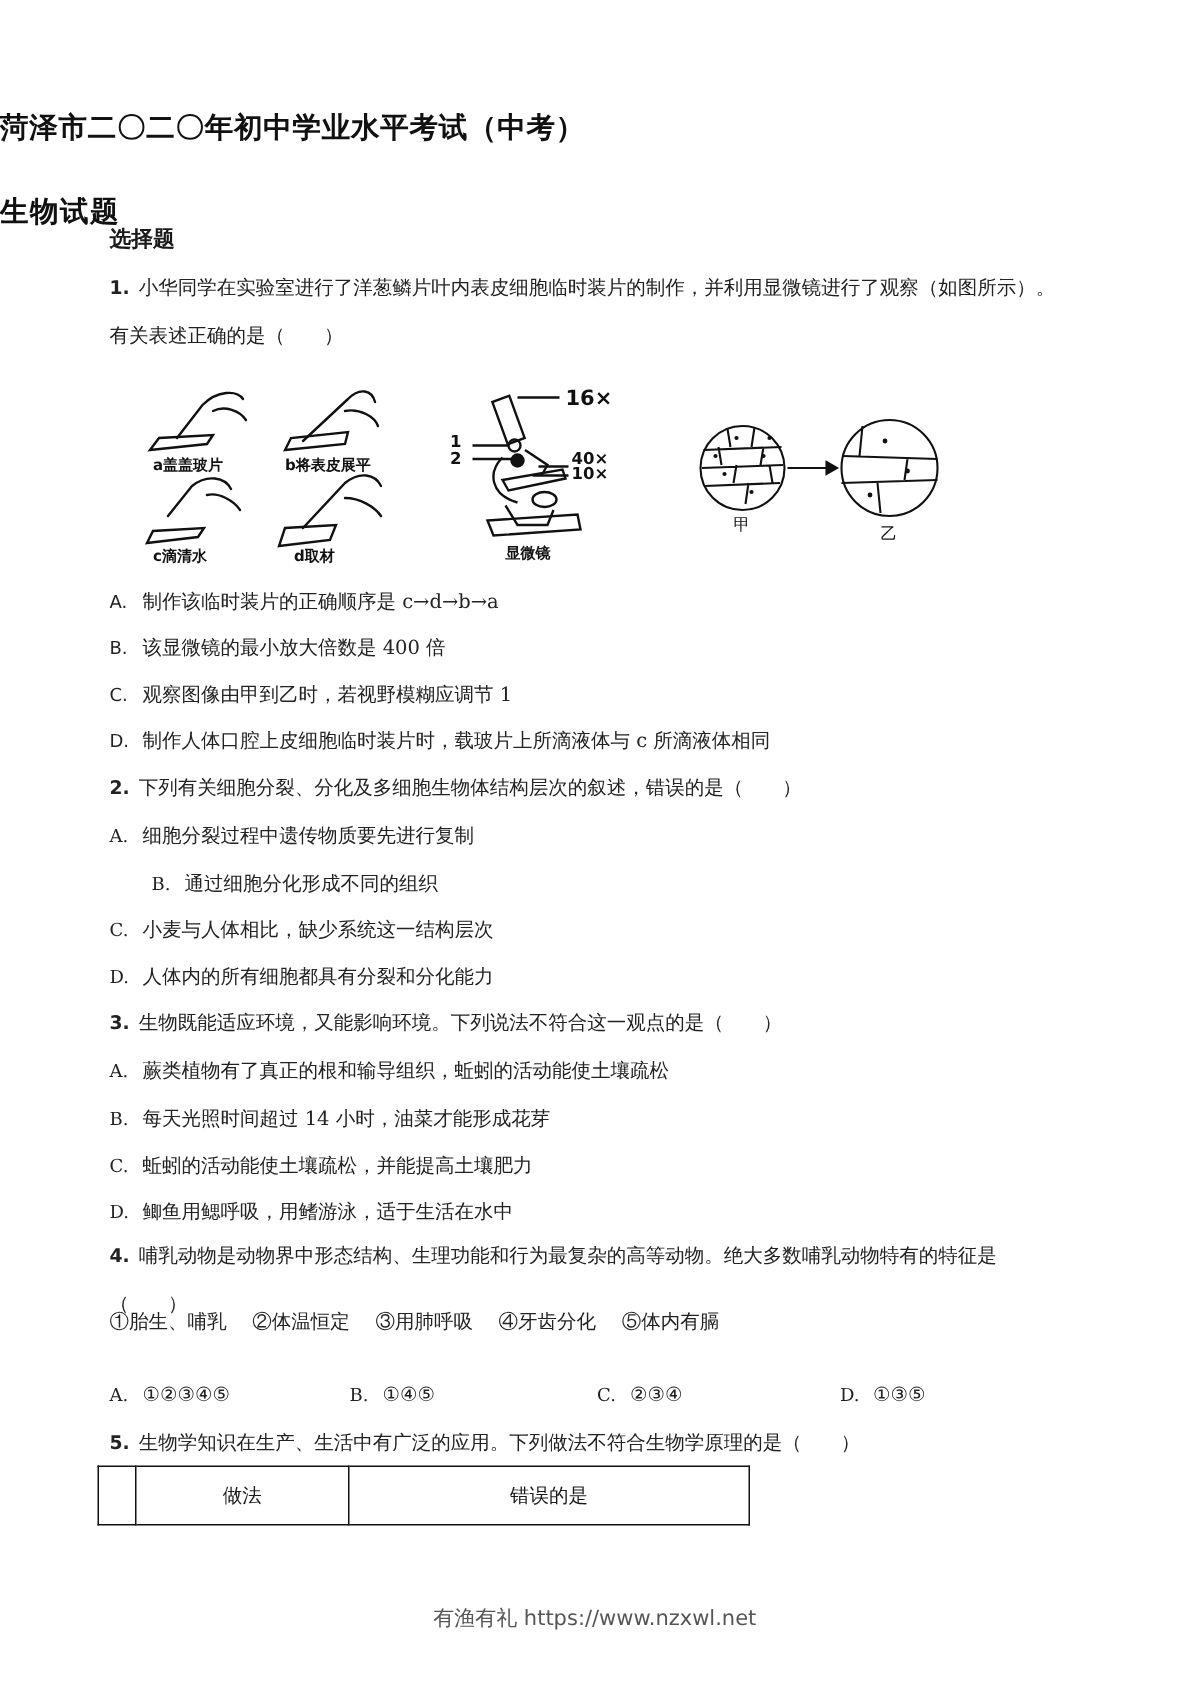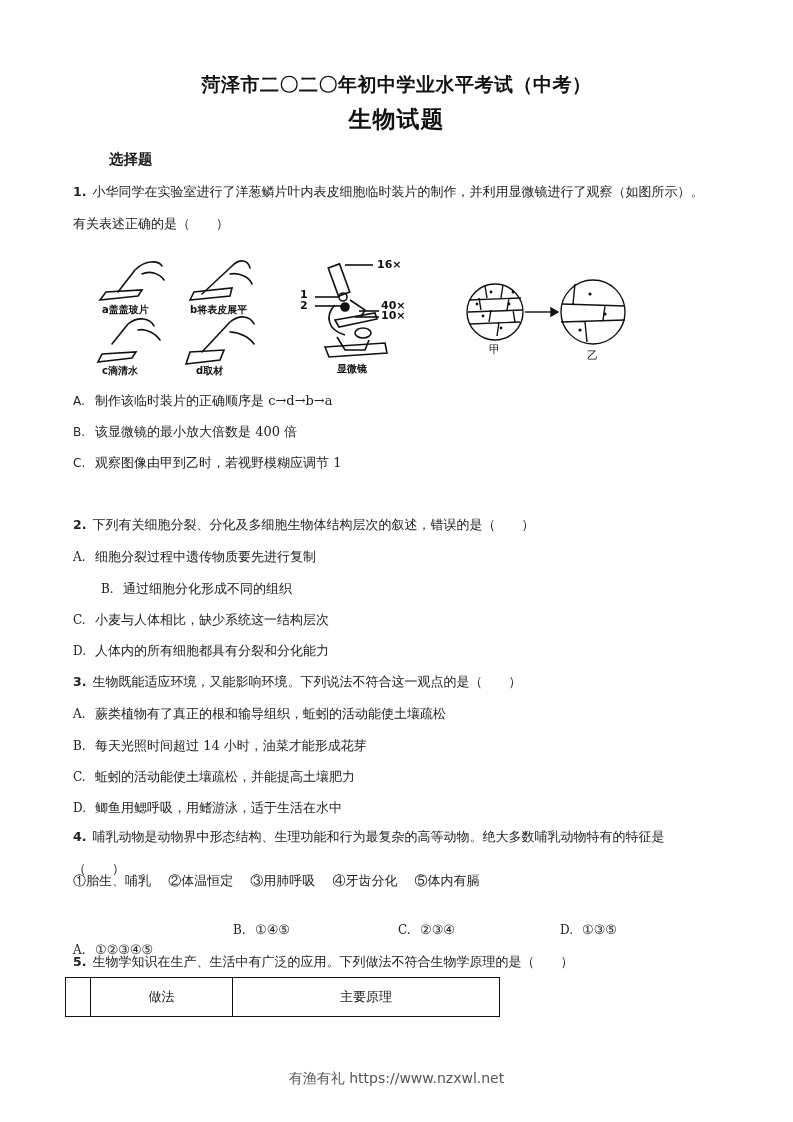--- a/index.html
+++ b/index.html
@@ -3,29 +3,29 @@
   <meta charset="utf-8">
   <style>
     html, body { margin: 0; padding: 0; background: #ffffff; }
     body {
       width: 793px; height: 1122px; position: relative; overflow: hidden;
       font-family: "DejaVu Serif", "Liberation Serif", serif;
       color: #1a1a1a;
     }
     .page { position: absolute; left: 0; top: 0; width: 793px; height: 1122px; }
     .title {
-      position: absolute; left: 0; width: 793px; text-align: center;
+      position: absolute; left: 0; width: 793px; 
       font-family: "DejaVu Sans", sans-serif; font-weight: bold;
       color: #111;
     }
     .title.main { top: 72px; font-size: 19px; letter-spacing: 0.5px; }
-    .title.sub { top: 104px; font-size: 23px; letter-spacing: 1px; }
+    .title.sub { top: 128px; font-size: 19px; letter-spacing: 1px; }
     .section {
       position: absolute; left: 73px; top: 150px;
-      font-family: "DejaVu Sans", sans-serif; font-weight: bold; font-size: 14.5px; margin-left: 36px;
+      font-family: "DejaVu Sans", sans-serif; font-weight: bold; font-size: 14.5px;
     }
     .line {
       position: absolute; left: 73px; font-size: 13px; white-space: nowrap;
       color: #222;
     }
     .qnum { font-family: "DejaVu Sans", sans-serif; font-weight: bold; font-size: 12.5px; margin-right: 6px; }
     .optlabel { display: inline-block; width: 22px; font-family: "DejaVu Sans", sans-serif; font-size: 12px; }
     .optlabel.serif { font-family: "DejaVu Serif", serif; }
     .opt4 { position: absolute; top: 0; white-space: nowrap; }
     .figure { position: absolute; }
@@ -93,21 +93,21 @@
         <line x1="60" y1="62" x2="84" y2="62"></line>
         <path d="M40 65 L80 58 L82 64 L44 72 Z"></path>
         <path d="M40 50 C30 60 32 75 50 80"></path>
         <path d="M42 82 L50 95 L70 95 L74 85"></path>
         <ellipse cx="68" cy="78" rx="8" ry="5"></ellipse>
         <path d="M30 92 L90 88 L92 98 L34 102 Z"></path>
       </g>
     </svg>
     <div class="figlabel" style="left:5px; top:33px; font-size:11px;">1</div>
     <div class="figlabel" style="left:5px; top:44px; font-size:11px;">2</div>
-    <div class="figlabel" style="left:82px; top:3px; font-size:11px;">16×</div>
+    <div class="figlabel" style="left:82px; top:3px; font-size:14px;">16×</div>
     <div class="figlabel" style="left:86px; top:44px; font-size:11px;">40×</div>
     <div class="figlabel" style="left:86px; top:54px; font-size:11px;">10×</div>
     <div class="figlabel" style="left:42px; top:107px;">显微镜</div>
   </div>
 
   <div class="figure" style="left:465px; top:270px; width:170px; height:110px;">
     <svg width="170" height="90">
       <g stroke="#111" stroke-width="1.4" fill="none">
         <circle cx="30" cy="42" r="28"></circle>
         <path d="M4 30 L56 28 M3 42 L57 40 M5 54 L55 52 M20 16 L22 28 M38 15 L36 28 M14 28 L16 40 M44 28 L42 40 M26 40 L24 52 M48 40 L50 52 M34 52 L32 66"></path>
@@ -134,20 +134,23 @@
 
   <div class="line" style="top:392px;">
     <span class="optlabel">A.</span><span>制作该临时装片的正确顺序是 c→d→b→a</span>
   </div>
   <div class="line" style="top:423px;">
     <span class="optlabel">B.</span><span>该显微镜的最小放大倍数是 400 倍</span>
   </div>
   <div class="line" style="top:454px;">
     <span class="optlabel">C.</span><span>观察图像由甲到乙时，若视野模糊应调节 1</span>
   </div>
+  <div class="line" style="top:485px;">
+    <span class="optlabel">D.</span><span>制作人体口腔上皮细胞临时装片时，载玻片上所滴液体与 c 所滴液体相同</span>
+  </div>
 
   <div class="line" style="top:516px;">
     <span class="qnum">2.</span><span>下列有关细胞分裂、分化及多细胞生物体结构层次的叙述，错误的是（　　）</span>
   </div>
   <div class="line" style="top:548px;">
     <span class="optlabel serif">A.</span><span>细胞分裂过程中遗传物质要先进行复制</span>
   </div>
   <div class="line" style="top:580px;margin-left:28px;">
     <span class="optlabel serif">B.</span><span>通过细胞分化形成不同的组织</span>
   </div>
@@ -173,21 +176,21 @@
   <div class="line" style="top:799px;">
     <span class="optlabel serif">D.</span><span>鲫鱼用鳃呼吸，用鳍游泳，适于生活在水中</span>
   </div>
 
   <div class="line" style="top:828px;">
     <span class="qnum">4.</span><span>哺乳动物是动物界中形态结构、生理功能和行为最复杂的高等动物。绝大多数哺乳动物特有的特征是</span>
   </div>
   <div class="line" style="top:860px;">（　　）</div>
   <div class="line" style="top:872px;">①胎生、哺乳　 ②体温恒定　 ③用肺呼吸　 ④牙齿分化　 ⑤体内有膈</div>
   <div class="line" style="top:922px; width:660px; height:18px;">
-    <div class="opt4" style="left:0px;margin-top:20px;">
+    <div class="opt4" style="left:0px;">
       <span class="optlabel serif">A.</span><span>①②③④⑤</span>
     </div>
     <div class="opt4" style="left:160px;">
       <span class="optlabel serif">B.</span><span>①④⑤</span>
     </div>
     <div class="opt4" style="left:325px;">
       <span class="optlabel serif">C.</span><span>②③④</span>
     </div>
     <div class="opt4" style="left:487px;">
       <span class="optlabel serif">D.</span><span>①③⑤</span>
@@ -196,19 +199,19 @@
 
   <div class="line" style="top:953px;">
     <span class="qnum">5.</span><span>生物学知识在生产、生活中有广泛的应用。下列做法不符合生物学原理的是（　　）</span>
   </div>
 
   <table class="principles">
     <tbody>
         <tr>
       <td style="width:24px;"></td>
       <td style="width:141px;">做法</td>
-      <td style="width:266px;">主要原理</td>
+      <td style="width:266px;">错误的是</td>
     </tr>
   </tbody>
     </table>
 
   <div class="watermark">有渔有礼 https://www.nzxwl.net</div>
 </div>
 
 </body></html>

